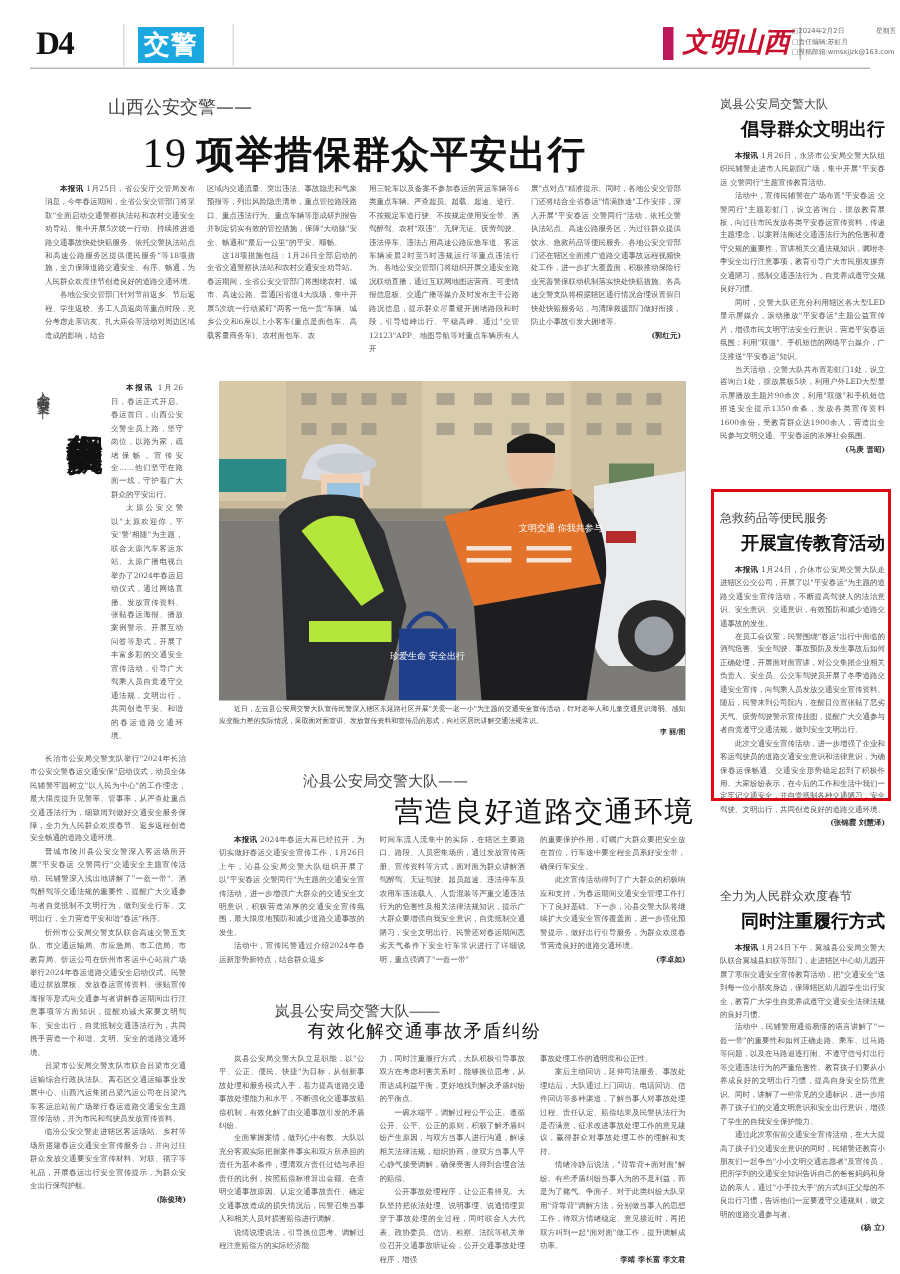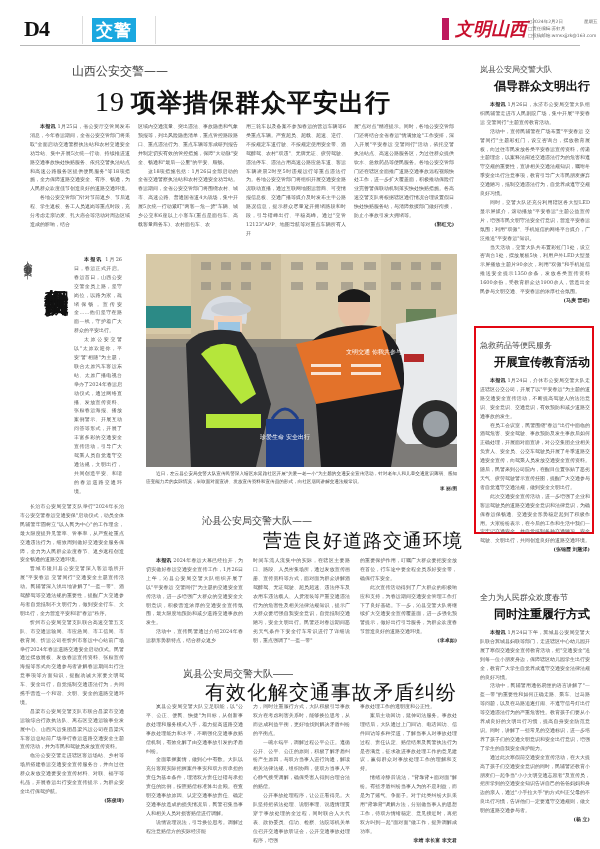--- a/index.html
+++ b/index.html
@@ -42,21 +42,21 @@
   .photo-caption .credit { display:block; text-align:right; font-weight:bold; color:#333; }
 
   
   .kicker-2 { position:absolute; left:202px; top:514px; font-family:"DejaVu Sans", sans-serif; font-size:10px; color:#444; }
   .headline-2 { position:absolute; left:220px; top:528px; font-family:"DejaVu Sans", sans-serif; font-size:19px; color:#111; letter-spacing:1px;margin-left:43px; }
   .cols-2 { position:absolute; left:146px; top:556px; width:311px; display:flex; gap:10px; }
   .cols-2 .col { width:97px; }
 
   
   .kicker-3 { position:absolute; left:183px; top:667px; font-family:Liberation Sans, sans-serif; font-size:10px; color:#444; }
-  .headline-3 { position:absolute; left:205px; top:679px; font-family:Liberation Mono, monospace; font-size:20px; color:#111; letter-spacing:1px; }
+  .headline-3 { position:absolute; left:205px; top:679px; font-family:Liberation Mono, monospace; font-size:12px; color:#111; letter-spacing:1px; }
   .cols-3 { position:absolute; left:146px; top:702px; width:311px; display:flex; gap:10px; }
   .cols-3 .col { width:97px; }
 
   
   .rc { position:absolute; left:480px; width:110px; }
   .rc-kicker { font-family:"DejaVu Sans", sans-serif; font-size:8px; color:#444; }
   .rc-title { font-family:"DejaVu Sans", sans-serif; font-weight:bold; font-size:12px; color:#111; margin:3px 0 5px;text-align:right; }
   .rc1 { top:64px; }
   .rc-box { position:absolute; left:474px; top:326px; width:120px; height:208px; border:2.5px solid #e30613; }
   .rc2 { top:340px; }

